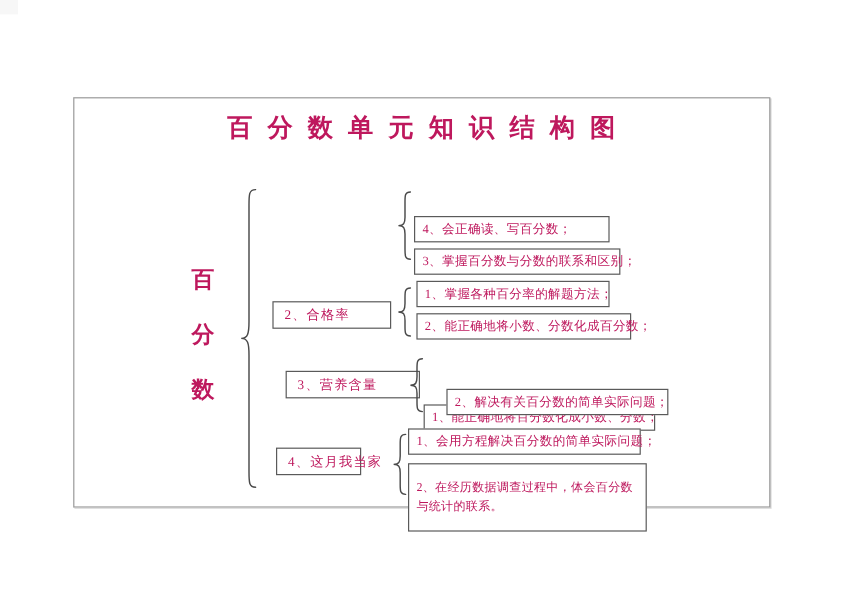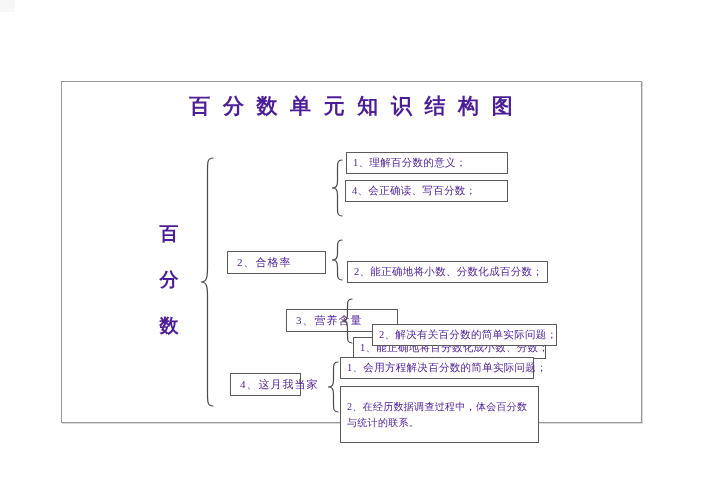--- a/index.html
+++ b/index.html
@@ -1,18 +1,18 @@
 <!DOCTYPE html>
 <html><head>
 <meta charset="utf-8">
 <style>
   html,body{margin:0;padding:0;background:#ffffff;}
   #canvas{
     position:relative;width:707px;height:500px;background:#ffffff;
-    font-family:"Liberation Serif","DejaVu Serif",serif;color:#4c1d95;overflow:hidden;
+    font-family:"Liberation Serif","DejaVu Serif",serif;color:#be185d;overflow:hidden;
   }
   .abs{position:absolute;}
   #page-border{
     left:61px;top:81px;width:579px;height:340px;
     border:1px solid #999;box-shadow:1px 1px 0 #d9d9d9;
   }
   #scan-mark{left:0;top:0;width:15px;height:12px;background:#f7f7f7;}
   #diagram-title{
     left:61px;top:92px;width:580px;text-align:center;
     font-size:21px;font-weight:bold;letter-spacing:0.60em;text-indent:0.60em;
@@ -53,40 +53,41 @@
     <span>百</span>
     <span>分</span>
     <span>数</span>
   </div>
 
   <svg class="abs brace" style="left:199px;top:157px;" width="16" height="250" viewBox="0 0 16 250">
     <path d="M14 1 C8.5 1 8.5 5 8.5 14 L8.5 111 C8.5 121 7.5 125 2 125 C7.5 125 8.5 129 8.5 139 L8.5 236 C8.5 245 8.5 249 14 249"></path>
   </svg>
 
   <div class="abs branch" style="left:227px;top:251px;width:99px;text-align:right;">2、合格率</div>
-  <div class="abs branch" style="left:238px;top:309px;width:112px;margin-left:48px;">3、营养含量</div>
+  <div class="abs branch" style="left:238px;top:309px;width:112px;">3、营养含量</div>
   <div class="abs branch" style="left:230px;top:373px;width:71px;">4、这月我当家</div>
 
   <svg class="abs brace" style="left:330px;top:159px;" width="14" height="58" viewBox="0 0 14 58">
     <path d="M12 1 C7.5 1 7.5 4 7.5 9 L7.5 22 C7.5 27 6.5 29 2 29 C6.5 29 7.5 31 7.5 36 L7.5 49 C7.5 54 7.5 57 12 57"></path>
   </svg>
   <svg class="abs brace" style="left:330px;top:239px;" width="14" height="42" viewBox="0 0 14 42">
     <path d="M12 1 C7.5 1 7.5 4 7.5 9 L7.5 14 C7.5 19 6.5 21 2 21 C6.5 21 7.5 23 7.5 28 L7.5 33 C7.5 38 7.5 41 12 41"></path>
   </svg>
   <svg class="abs brace" style="left:340px;top:298px;" width="14" height="46" viewBox="0 0 14 46">
     <path d="M12 1 C7.5 1 7.5 4 7.5 9 L7.5 16 C7.5 21 6.5 23 2 23 C6.5 23 7.5 25 7.5 30 L7.5 37 C7.5 42 7.5 45 12 45"></path>
   </svg>
   <svg class="abs brace" style="left:326px;top:361px;" width="14" height="52" viewBox="0 0 14 52">
     <path d="M12 1 C7.5 1 7.5 4 7.5 9 L7.5 19 C7.5 24 6.5 26 2 26 C6.5 26 7.5 28 7.5 33 L7.5 43 C7.5 48 7.5 51 12 51"></path>
   </svg>
 
-  <div class="abs leaf" style="left:346px;top:152px;width:162px;">1、理解百分数的意义；</div>
   <div class="abs leaf" style="left:345px;top:180px;width:163px;">4、会正确读、写百分数；</div>
+  <div class="abs leaf" style="left:345px;top:207px;width:172px;">3、掌握百分数与分数的联系和区别；</div>
 
-  <div class="abs leaf" style="left:347px;top:261px;width:201px;">2、能正确地将小数、分数化成百分数；</div>
+  <div class="abs leaf" style="left:347px;top:234px;width:161px;">1、掌握各种百分率的解题方法；</div>
+  <div class="abs leaf" style="left:347px;top:261px;width:179px;">2、能正确地将小数、分数化成百分数；</div>
 
   <div class="abs leaf" style="left:353px;top:297px;width:193px;margin-top:40px;">1、能正确地将百分数化成小数、分数；</div>
   <div class="abs leaf" style="left:353px;top:324px;width:185px;margin-left:19px;">2、解决有关百分数的简单实际问题；</div>
 
   <div class="abs leaf" style="left:340px;top:357px;width:194px;">1、会用方程解决百分数的简单实际问题；</div>
   <div class="abs leaf multi" style="left:340px;top:386px;width:199px;">2、在经历数据调查过程中，体会百分数与统计的联系。</div>
 
 </div>
 
 </body></html>

